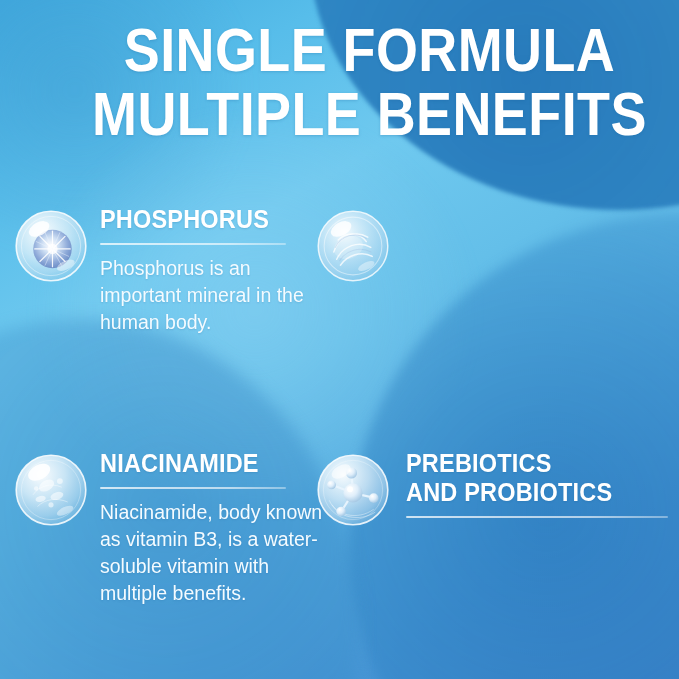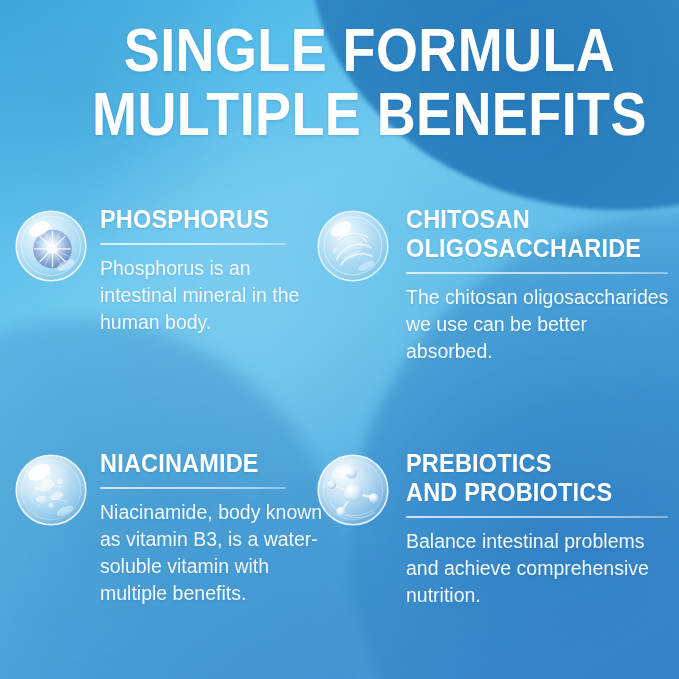--- a/index.html
+++ b/index.html
@@ -218,21 +218,21 @@
             <line x1="52" y1="54" x2="64" y2="76"></line>
           </g>
           <circle cx="52" cy="54" r="7" fill="#ffffff" fill-opacity="0.75"></circle>
           <ellipse cx="34" cy="27" rx="15" ry="9" fill="#ffffff" fill-opacity="0.85" transform="rotate(-28 34 27)"></ellipse>
           <ellipse cx="70" cy="76" rx="13" ry="6" fill="#ffffff" fill-opacity="0.45" transform="rotate(-25 70 76)"></ellipse>
         </svg>
       </div>
       <div class="feature-body">
         <h2 class="feature-title">PHOSPHORUS</h2>
         <div class="feature-divider"></div>
-        <p class="feature-text">Phosphorus is an intestinal mineral in the human body.</p>
+        <p class="feature-text">Phosphorus is an important mineral in the human body.</p>
       </div>
     </div>
 
     <div class="feature col-right row-top">
       <div class="feature-icon">
         <svg class="sphere" viewBox="0 0 100 100" xmlns="http://www.w3.org/2000/svg">
           <defs>
             <radialGradient id="gShell2" cx="38%" cy="30%" r="74%">
               <stop offset="0%" stop-color="#ffffff" stop-opacity="0.92"></stop>
               <stop offset="45%" stop-color="#dceefa" stop-opacity="0.70"></stop>
@@ -250,28 +250,20 @@
             <path d="M30 42 C42 30, 60 32, 68 44"></path>
           </g>
           <g fill="none" stroke="#9fc3e6" stroke-opacity="0.55" stroke-width="1.4" stroke-linecap="round">
             <path d="M26 52 C34 36, 54 30, 68 40"></path>
             <path d="M32 70 C40 56, 60 50, 74 58"></path>
           </g>
           <ellipse cx="44" cy="52" rx="20" ry="15" fill="#ffffff" fill-opacity="0.20" transform="rotate(-20 44 52)"></ellipse>
           <ellipse cx="34" cy="27" rx="15" ry="9" fill="#ffffff" fill-opacity="0.82" transform="rotate(-28 34 27)"></ellipse>
           <ellipse cx="68" cy="77" rx="12" ry="5" fill="#ffffff" fill-opacity="0.40" transform="rotate(-25 68 77)"></ellipse>
         </svg>
-      </div>
-      <div class="feature-body">
-        <h2 class="feature-title">
-          <span>CHITOSAN</span><br>
-          <span>OLIGOSACCHARIDE</span>
-        </h2>
-        <div class="feature-divider"></div>
-        <p class="feature-text">The chitosan oligosaccharides we use can be better absorbed.</p>
       </div>
     </div>
 
     <div class="feature col-left row-bottom">
       <div class="feature-icon">
         <svg class="sphere" viewBox="0 0 100 100" xmlns="http://www.w3.org/2000/svg">
           <defs>
             <radialGradient id="gShell3" cx="36%" cy="28%" r="76%">
               <stop offset="0%" stop-color="#ffffff" stop-opacity="0.97"></stop>
               <stop offset="45%" stop-color="#eaf6fd" stop-opacity="0.78"></stop>
@@ -342,18 +334,17 @@
           <circle cx="46" cy="49" r="4" fill="#ffffff" fill-opacity="0.9"></circle>
           <ellipse cx="34" cy="25" rx="14" ry="8" fill="#ffffff" fill-opacity="0.55" transform="rotate(-28 34 25)"></ellipse>
         </svg>
       </div>
       <div class="feature-body">
         <h2 class="feature-title">
           <span>PREBIOTICS</span><br>
           <span>AND PROBIOTICS</span>
         </h2>
         <div class="feature-divider"></div>
-        <p class="feature-text">Balance intestinal problems and achieve comprehensive nutrition.</p>
       </div>
     </div>
 
   </div>
 </div>
 
 </body></html>

